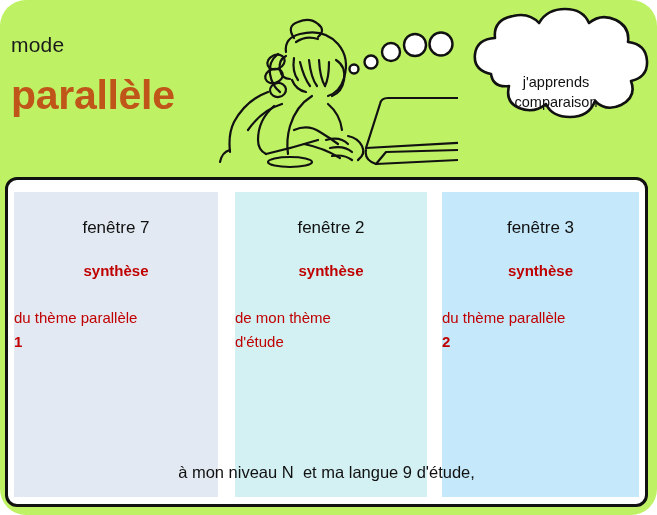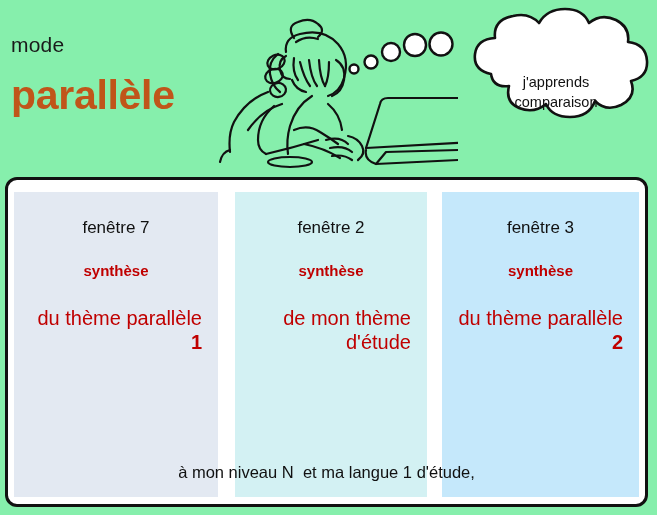--- a/index.html
+++ b/index.html
@@ -2,21 +2,21 @@
 <html><head>
 <meta charset="utf-8">
 <style>
   * { box-sizing: border-box; margin: 0; padding: 0; }
   html, body {
     width: 657px; height: 515px;
     background: #ffffff;
     font-family: "Liberation Sans", sans-serif;
     overflow: hidden;
   }
-  #root { position: relative; width: 657px; height: 515px; background:#86efac; }
+  #root { position: relative; width: 657px; height: 515px; background:#bef264;border-radius:26px; }
 
   
   .mode-label {
     position: absolute; left: 11px; top: 33px;
     font-size: 21px; color: #1a1a1a; letter-spacing: .2px;
   }
   .mode-title {
     position: absolute; left: 11px; top: 72px;
     font-size: 41px; font-weight: bold; color: #c0551a; letter-spacing: -.3px;
   }
@@ -50,22 +50,22 @@
 
   .col-head {
     position: absolute; top: 26px; left: 0; right: 0;
     text-align: center; font-size: 17px; color: #111;
   }
   .col-synth {
     position: absolute; top: 70px; left: 0; right: 0;
     text-align: center; font-size: 15px; font-weight: bold; color: #c00000;
   }
   .col-sub {
-    position: absolute; top: 114px; left: 0; right: 16px;
-    text-align: right; font-size: 20px; color: #c00000; line-height: 24px;
+    position: absolute; top: 114px; left: 0; right: 0;
+    text-align: left; font-size: 15px; color: #c00000; line-height: 24px;
   }
   .col-num { font-weight: bold; }
 
   .footer {
     position: absolute; left: 14px; top: 390px; width: 625px;
     text-align: center; font-size: 16.5px; color: #111; line-height: 33px;
     white-space: pre;
   }
 </style>
 </head>
@@ -191,17 +191,17 @@
       <div class="col-synth">synthèse</div>
       <div class="col-sub">
         <div>du thème parallèle</div>
         <div class="col-num">2</div>
       </div>
     </div>
 
   </div>
 
   <div class="footer">
-    <div>à mon niveau N  et ma langue 1 d'étude,</div>
+    <div>à mon niveau N  et ma langue 9 d'étude,</div>
     
   </div>
 
 </div>
 
 </body></html>

